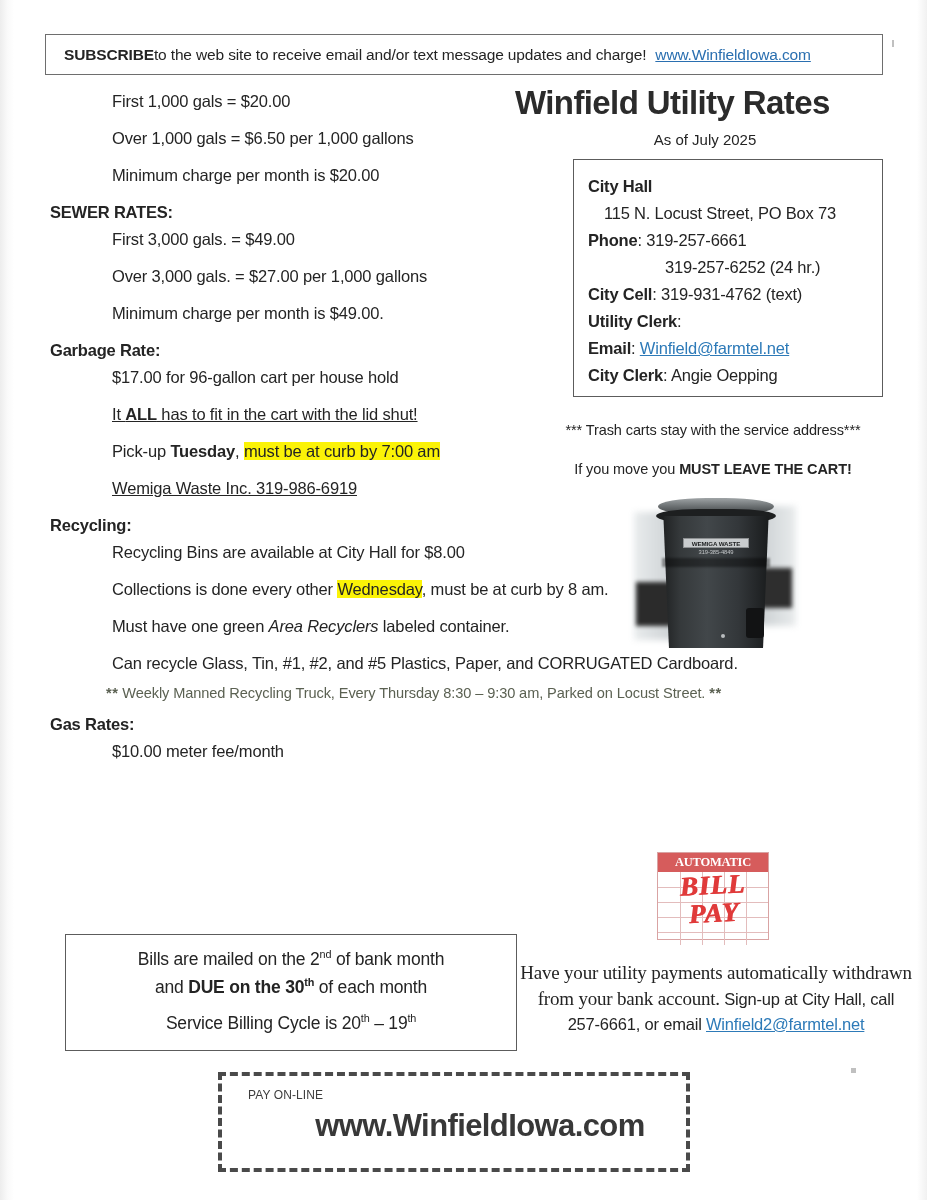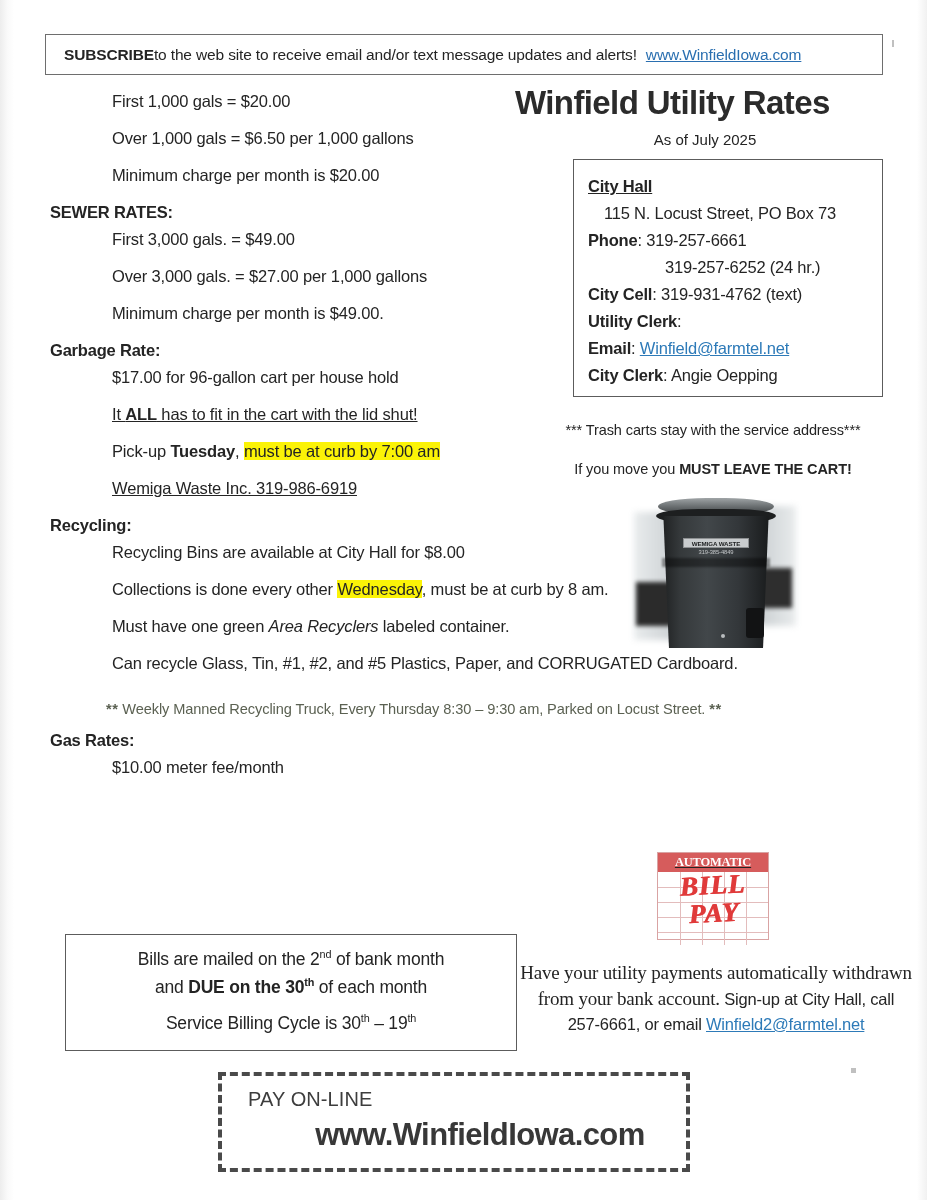--- a/index.html
+++ b/index.html
@@ -63,21 +63,21 @@
   .item {
     font-size: 16.5px;
     margin: 0 0 18px 0;
     padding-left: 62px;
     letter-spacing: -0.15px;
     white-space: nowrap;
   }
   .item.u { text-decoration: underline; }
   .item .b { font-weight: bold; }
   .hl { background: #fbf307; }
-  .item.tight { margin-bottom: 28px; }
+  .item.tight { margin-bottom: 12px; }
 
   
   .note-line {
     font-size: 14.6px;
     color: #5b6152;
     padding-left: 56px;
     margin: 2px 0 14px 0;
     white-space: nowrap;
     letter-spacing: -0.1px;
   }
@@ -104,21 +104,21 @@
   .cityhall-box {
     position: absolute;
     left: 573px; top: 159px; width: 310px; height: 238px;
     border: 1px solid #5c5c5c;
     padding: 13px 0 0 14px;
     font-size: 16.5px;
     line-height: 27px;
     letter-spacing: -0.2px;
     white-space: nowrap;
   }
-  .cityhall-box .hdr { font-weight: bold; text-decoration: underline; }
+  .cityhall-box .hdr { font-weight: bold; }
   .cityhall-box .lbl { font-weight: bold; }
   .cityhall-box .indent1 { padding-left: 16px; }
   .cityhall-box .indent2 { padding-left: 77px; }
   .cityhall-box .mail {
     color: #2d7ab8; text-decoration: underline;
   }
 
   .trash-note1 {
     position: absolute; left: 515px; top: 422px; width: 396px;
     text-align: center; font-size: 14.5px; letter-spacing: -0.1px;
@@ -197,21 +197,20 @@
     width: 4px; height: 4px; border-radius: 50%;
     background: #b9bcbe;
   }
 
   
   .billpay {
     position: absolute; left: 657px; top: 852px;
     width: 112px; height: 88px;
     background: #ffffff;
     border: 1px solid #d9a3a3;
-    text-decoration: underline;
   }
   .billpay-hdr {
     height: 19px; background: #d65c5c;
     display: flex; align-items: center; justify-content: center;
     color: #ffffff; font-size: 12.5px; font-weight: bold;
     letter-spacing: -0.2px;
     font-family: "Liberation Serif", serif;
   }
   .billpay-grid {
     position: absolute; left: 0; top: 19px; width: 110px; height: 73px;
@@ -261,41 +260,41 @@
   sup { font-size: 0.62em; vertical-align: super; }
 
   
   .payonline {
     position: absolute;
     left: 218px; top: 1072px; width: 472px; height: 100px;
     border: 4px dashed #4a4a4a;
     padding: 12px 0 0 26px;
   }
   .payonline .small {
-    font-size: 20px; color: #3d3d3d; letter-spacing: 0.1px;
+    font-size: 12px; color: #3d3d3d; letter-spacing: 0.1px;
   }
   .payonline .big {
     margin-top: 6px;
     text-align: center;
     font-size: 31px; font-weight: bold; color: #383838;
     letter-spacing: -0.6px;
     padding-left: 26px;
   }
 </style>
 </head>
 <body>
 
 <div class="scan-edge-left"></div>
 <div class="scan-edge-right"></div>
 <div class="scan-speck" style="left:892px;top:40px;width:2px;height:7px;"></div>
 <div class="scan-speck" style="left:851px;top:1068px;width:5px;height:5px;"></div>
 
 <div class="subscribe-box">
   <span class="lead">SUBSCRIBE</span>
-    <span class="rest"> to the web site to receive email and/or text message updates and alerts!</span>
+    <span class="rest"> to the web site to receive email and/or text message updates and charge!</span>
     <span class="site">www.WinfieldIowa.com</span>
 </div>
 
 <div class="left-col">
 
   <div class="item">First 1,000 gals = $20.00</div>
   <div class="item">Over 1,000 gals = $6.50 per 1,000 gallons</div>
   <div class="item">Minimum charge per month is $20.00</div>
 
   <div class="sec-head">SEWER RATES:</div>
@@ -368,19 +367,19 @@
     <div>BILL</div>
     <div>PAY</div>
   </div>
 </div>
 
 <div class="billpay-text"><span class="serif">Have your utility payments automatically withdrawn from your bank account.</span><span> Sign-up at City Hall, call 257-6661, or email </span><span class="mail2">Winfield2@farmtel.net</span></div>
 
 <div class="billing-box">
   <div class="ln"><span>Bills are mailed on the 2</span><sup>nd</sup><span> of bank month</span></div>
   <div class="ln"><span>and </span><span class="b">DUE on the 30</span><sup class="b">th</sup><span> of each month</span></div>
-  <div class="ln last"><span>Service Billing Cycle is 30</span><sup>th</sup><span> – 19</span><sup>th</sup></div>
+  <div class="ln last"><span>Service Billing Cycle is 20</span><sup>th</sup><span> – 19</span><sup>th</sup></div>
 </div>
 
 <div class="payonline">
   <div class="small">PAY ON-LINE</div>
   <div class="big">www.WinfieldIowa.com</div>
 </div>
 
 </body></html>

